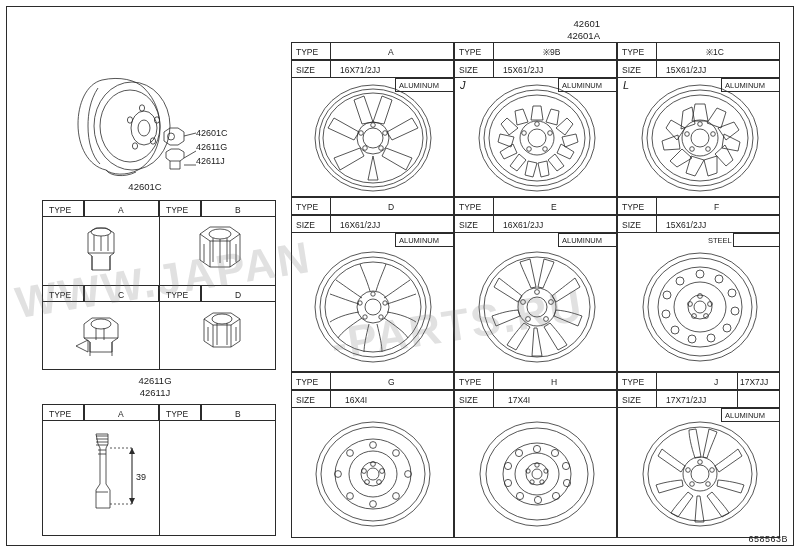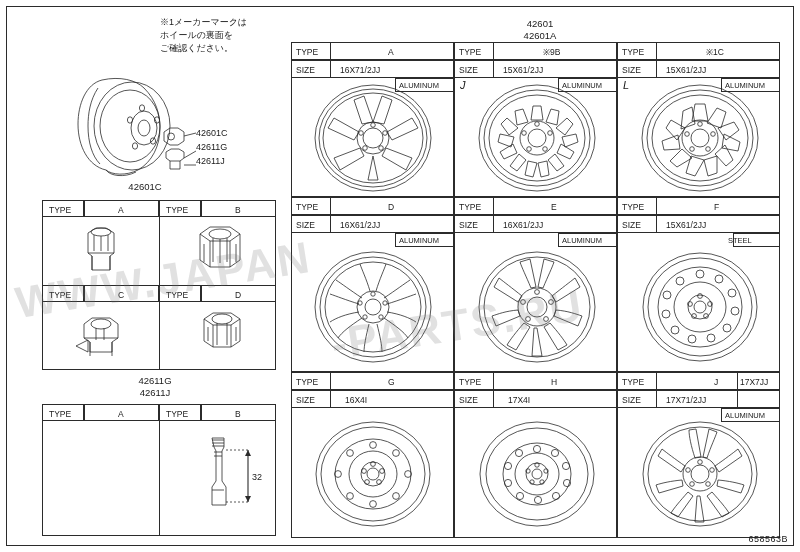--- a/index.html
+++ b/index.html
@@ -48,23 +48,20 @@
   .footer{position:absolute;right:12px;bottom:8px;font-size:9px;letter-spacing:0.5px;}
   .title-top{position:absolute;font-size:9.5px;line-height:12px;text-align:center;white-space:pre;}
 </style>
 </head>
 <body>
 
 <div class="page">
 
   <div class="frame"></div>
 
-  <div class="note" style="left:160px;top:16px;">※1メーカーマークは
-ホイールの裏面を
-ご確認ください。</div>
 
   <div style="position:absolute;left:40px;top:58px;">
     <svg width="230" height="130" viewBox="0 0 230 130">
       <g class="ln thin">
 
         <path d="M62 22 C 46 26, 38 46, 38 66 C 38 88, 48 108, 66 112"></path>
         <path d="M62 22 C 80 18, 96 22, 104 30 C 116 42, 120 56, 120 70 C 120 88, 112 104, 98 112 C 86 118, 72 117, 66 112"></path>
         <ellipse cx="92" cy="68" rx="38" ry="44"></ellipse>
         <ellipse cx="90" cy="68" rx="30" ry="36"></ellipse>
 
@@ -197,39 +194,40 @@
     <div class="cell" style="left:84px;top:404px;width:75px;height:17px;"></div>
     <div class="cell" style="left:159px;top:404px;width:42px;height:17px;"></div>
     <div class="cell" style="left:201px;top:404px;width:75px;height:17px;"></div>
 
     <div class="tx" style="left:49px;top:409px;">TYPE</div>
     <div class="tx" style="left:118px;top:409px;">A</div>
     <div class="tx" style="left:166px;top:409px;">TYPE</div>
     <div class="tx" style="left:235px;top:409px;">B</div>
   </div>
 
-
-  <div style="position:absolute;left:198px;top:432px;">
-    <svg width="80" height="96" viewBox="0 0 80 96">
-        <g class="ln thin">
-      <path d="M14 6 l12 0 l0 9 l-2 4 l0 30 l4 6 l0 18 l-14 0 l0 -18 l4 -6 l0 -30 l-2 -4 z"></path>
-      <path d="M14 8 l12 0 M14 11 l12 0 M14 14 l12 0"></path>
-      <path d="M16 20 l8 0 M16 24 l8 0"></path>
-      <path d="M14 58 l12 0"></path>
-      <path d="M50 18 l0 52" class="med"></path>
-      <path d="M50 18 l-3 6 l6 0 z" fill="#2b2b2b" stroke="none"></path>
-      <path d="M50 70 l-3 -6 l6 0 z" fill="#2b2b2b" stroke="none"></path>
-      <path d="M28 18 l24 0" stroke-dasharray="2,2"></path>
-      <path d="M28 70 l24 0" stroke-dasharray="2,2"></path>
-    </g>
-    <text x="54" y="48" font-family="Liberation Sans, sans-serif" font-size="9" fill="#1a1a1a">32</text>
+  <div style="position:absolute;left:80px;top:428px;">
+    <svg width="80" height="100" viewBox="0 0 80 100">
+        <g class="ln thin">
+      <path d="M16 6 l12 0 l0 10 l-2 4 l0 36 l4 6 l0 18 l-14 0 l0 -18 l4 -6 l0 -36 l-2 -4 z"></path>
+      <path d="M16 8 l12 0 M16 11 l12 0 M16 14 l12 0 M16 17 l12 0"></path>
+      <path d="M18 22 l8 0 M18 26 l8 0"></path>
+      <path d="M16 64 l12 0"></path>
+
+      <path d="M52 20 l0 56" class="med"></path>
+      <path d="M52 20 l-3 6 l6 0 z" fill="#2b2b2b" stroke="none"></path>
+      <path d="M52 76 l-3 -6 l6 0 z" fill="#2b2b2b" stroke="none"></path>
+      <path d="M30 20 l24 0" stroke-dasharray="2,2"></path>
+      <path d="M30 76 l24 0" stroke-dasharray="2,2"></path>
+    </g>
+    <text x="56" y="52" font-family="Liberation Sans, sans-serif" font-size="9" fill="#1a1a1a">39</text>
     </svg>
   </div>
 
-  <div class="title-top" style="left:480px;top:18px;width:120px;">42601
+
+  <div class="title-top" style="left:480px;top:18px;width:120px;text-align:right;">42601
 42601A</div>
 
   <div>
 
     <div class="cell" style="left:291px;top:42px;width:163px;height:155px;"></div>
     <div class="cell" style="left:291px;top:42px;width:163px;height:18px;"></div>
     <div class="cell" style="left:291px;top:60px;width:163px;height:18px;"></div>
     <div class="cell" style="left:330px;top:42px;width:0;height:36px;border-width:0 0 0 1px;"></div>
     <div class="tx" style="left:296px;top:47px;">TYPE</div>
     <div class="tx" style="left:388px;top:47px;">A</div>
@@ -286,21 +284,21 @@
 
     <div class="cell" style="left:617px;top:197px;width:163px;height:175px;"></div>
     <div class="cell" style="left:617px;top:197px;width:163px;height:18px;"></div>
     <div class="cell" style="left:617px;top:215px;width:163px;height:18px;"></div>
     <div class="cell" style="left:656px;top:197px;width:0;height:36px;border-width:0 0 0 1px;"></div>
     <div class="tx" style="left:622px;top:202px;">TYPE</div>
     <div class="tx" style="left:714px;top:202px;">F</div>
     <div class="tx" style="left:622px;top:220px;">SIZE</div>
     <div class="tx" style="left:666px;top:220px;">15X61/2JJ</div>
     <div class="cell" style="left:733px;top:233px;width:47px;height:14px;"></div>
-    <div class="tx" style="left:728px;top:236px;font-size:7.5px;">STEEL</div>
+    <div class="tx" style="left:708px;top:236px;font-size:7.5px;">STEEL</div>
 
     <div class="cell" style="left:291px;top:372px;width:163px;height:166px;"></div>
     <div class="cell" style="left:291px;top:372px;width:163px;height:18px;"></div>
     <div class="cell" style="left:291px;top:390px;width:163px;height:18px;"></div>
     <div class="cell" style="left:330px;top:372px;width:0;height:36px;border-width:0 0 0 1px;"></div>
     <div class="tx" style="left:296px;top:377px;">TYPE</div>
     <div class="tx" style="left:388px;top:377px;">G</div>
     <div class="tx" style="left:296px;top:395px;">SIZE</div>
     <div class="tx" style="left:345px;top:395px;">16X4I</div>
 

